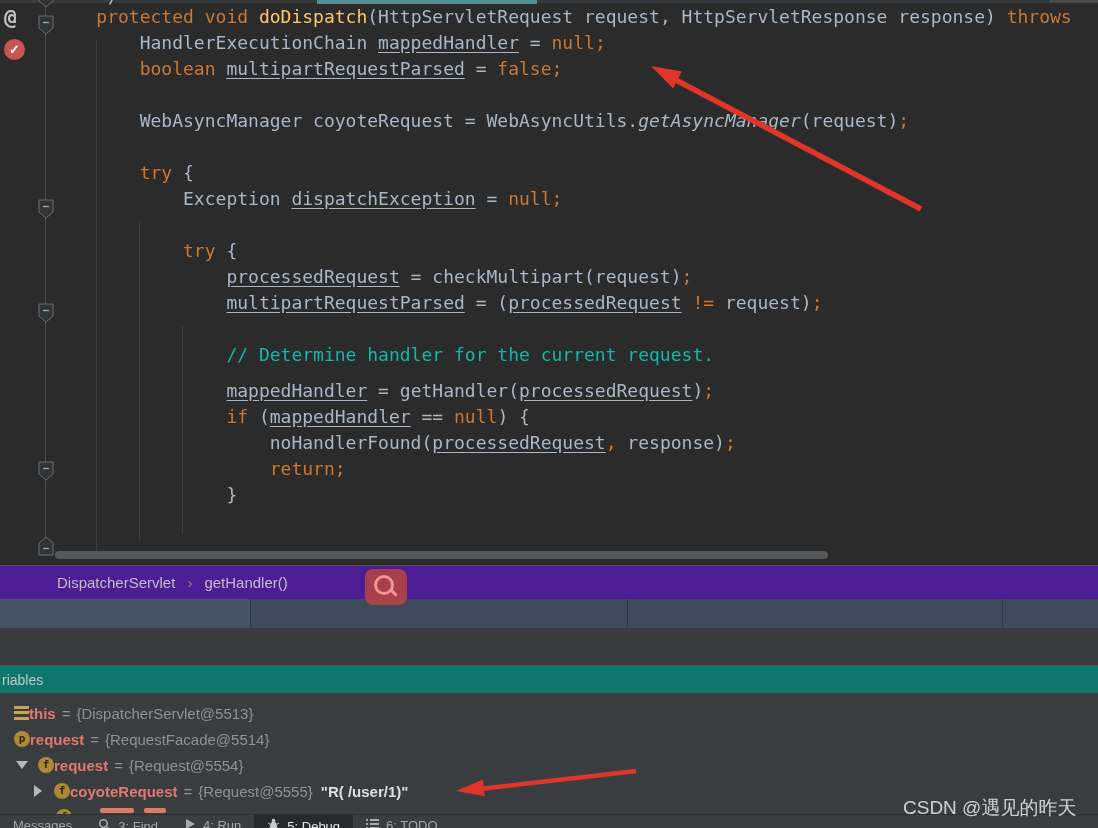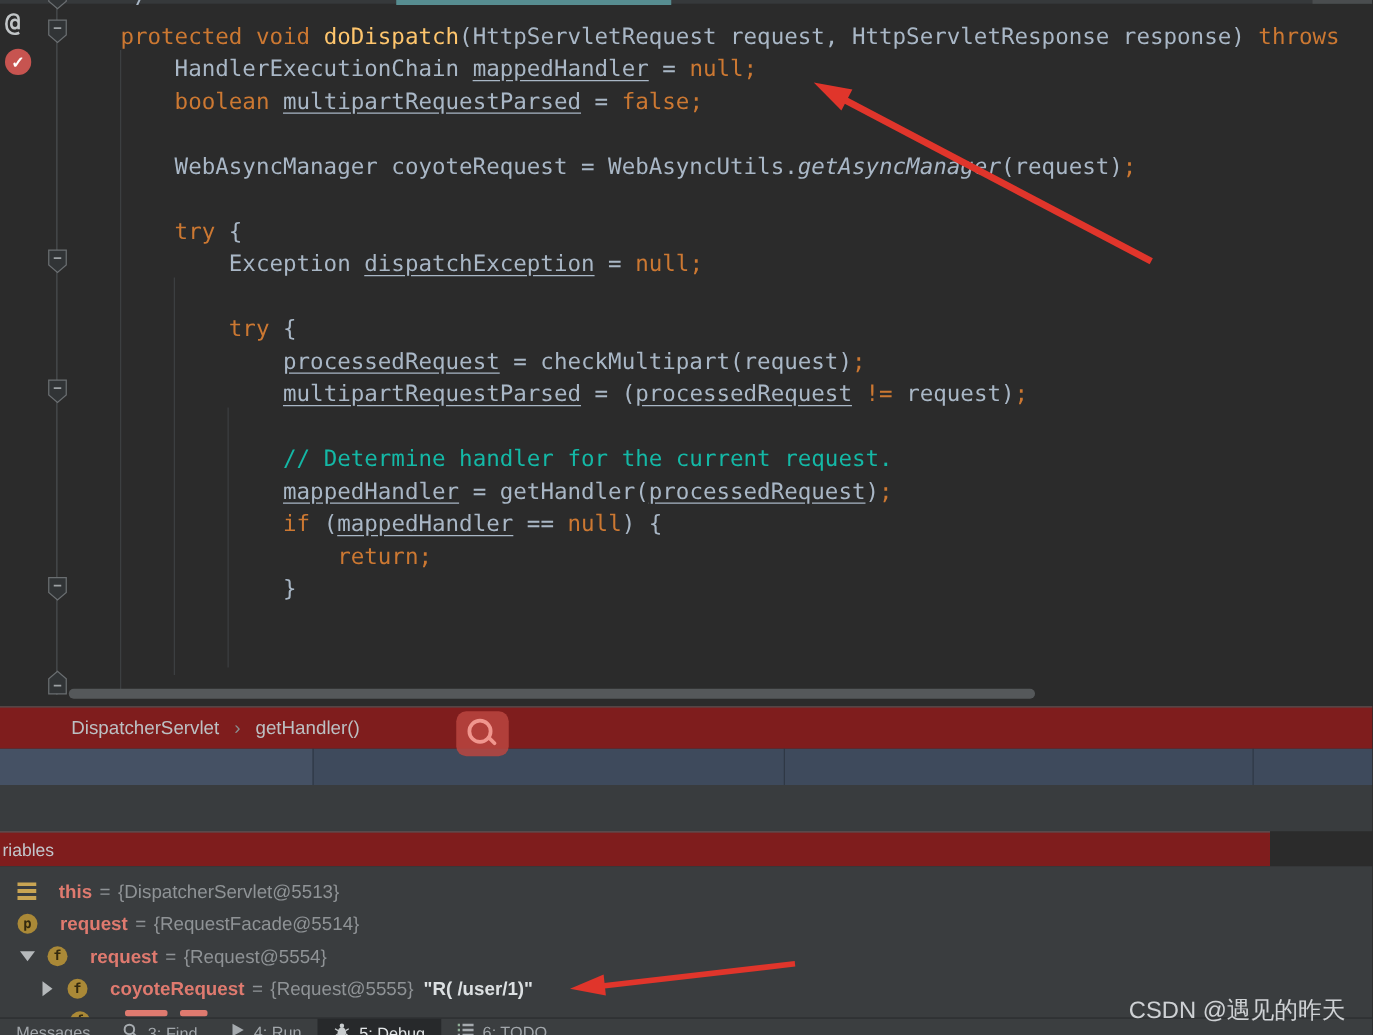--- a/index.html
+++ b/index.html
@@ -11,60 +11,60 @@
   .topstrip{position:absolute;left:0;top:0;width:1098px;height:3px;background:#36393B;}
   .tealseg{position:absolute;left:317px;top:0;width:220px;height:4px;background:#578D91;}
   .cornerseg{position:absolute;left:1050px;top:0;width:48px;height:3px;background:#4A4D4F;}
   .prevline{position:absolute;left:108px;top:-14px;font:18px "DejaVu Sans Mono",monospace;color:#A9B7C6;}
   #gutterline{position:absolute;left:45px;top:0;width:1px;height:556px;background:#4B4F51;}
   .iguide{position:absolute;width:1px;background:#3C3F41;}
   .at-icon{position:absolute;left:4px;top:6px;font:600 21px "DejaVu Sans Mono",monospace;color:#C2C6C8;}
   .bp-icon{position:absolute;left:4px;top:39px;width:21px;height:21px;border-radius:50%;
            background:#C75450;color:#FFFFFF;font:700 13px/21px "Liberation Sans",sans-serif;text-align:center;}
   .fold{position:absolute;left:38px;width:16px;height:20px;}
-  #code{position:absolute;left:33px;top:17px;width:1065px;}
+  #code{position:absolute;left:33px;top:4px;width:1065px;}
   .line{height:26px;line-height:26px;font-family:"DejaVu Sans Mono",monospace;font-size:18px;
         white-space:pre;color:#A9B7C6;}
   .line.exec{background:#2D65B5;color:#D9E2EC;}
   .line.caret{background:#343638;}
   .kw{color:#CC7832;}
   .fn{color:#FFC66D;}
   .cm{color:#14b8a6;}
   .pu{color:#CC7832;}
   .hint{color:#A9C0DE;font-style:italic;}
   .line.exec .hint{color:#B3C6E0;}
   .u{text-decoration:underline;text-underline-offset:3px;}
   .i{font-style:italic;}
   .hsb{position:absolute;left:55px;top:551px;width:773px;height:8px;background:#55585A;border-radius:4px;}
 
   
-  #crumbs{position:absolute;left:0;top:565px;width:1098px;height:34px;background:#7f1d1d;
+  #crumbs{position:absolute;left:0;top:565px;width:1098px;height:34px;background:#4c1d95;
           border-top:1px solid #4E5152;box-sizing:border-box;display:flex;align-items:center;}
   #crumbs .pad{width:57px;}
   .crumb{color:#BCC0C3;font-size:15px;}
   .csep{color:#8A8E90;margin:0 12px;font-size:15px;}
   .searchred{position:absolute;left:365px;top:569px;width:42px;height:36px;border-radius:8px;
              background:rgba(186,69,63,0.85);z-index:5;}
   .searchred::before{content:"";position:absolute;left:9px;top:6px;width:14px;height:14px;
              border:3px solid #F0968E;border-radius:50%;}
   .searchred::after{content:"";position:absolute;left:24px;top:22px;width:9px;height:3px;
              background:#F0968E;transform:rotate(45deg);border-radius:2px;}
 
   
   #blueband{position:absolute;left:0;top:599px;width:1098px;height:29px;background:#3E4A5C;}
   #blueband .seg1{position:absolute;left:0;top:0;width:250px;height:29px;background:rgba(135,150,175,0.10);}
   #blueband .bdiv{position:absolute;top:0;width:1px;height:29px;background:#2F3845;}
   #midgap{position:absolute;left:0;top:628px;width:1098px;height:37px;background:#393C3E;}
-  #varshead{position:absolute;left:0;top:665px;width:1016px;height:28px;background:#7f1d1d;
+  #varshead{position:absolute;left:0;top:665px;width:1098px;height:28px;background:#0f766e;
             border-top:1px solid #54585B;box-sizing:border-box;}
   #varshead span{position:absolute;left:2px;top:6px;font-size:14px;color:#C3C7CC;}
   #varspanel{position:absolute;left:0;top:693px;width:1098px;height:121px;background:#3A3D3F;
              overflow:hidden;padding-top:7px;box-sizing:border-box;}
   .vrow{height:26px;display:flex;align-items:center;font-size:15px;}
-  .vname{color:#DF7A6F;font-weight:700;margin-left:18px;}
+  .vname{color:#DF7A6F;font-weight:700;margin-left:0;}
   .veq{color:#8F9396;margin-left:6px;}
   .vval{color:#8F9396;margin-left:6px;}
   .vstr{color:#DCE0E2;margin-left:8px;font-weight:600;}
   .tri-down{width:0;height:0;border-left:6px solid transparent;border-right:6px solid transparent;
             border-top:8px solid #B5B9BB;margin-right:10px;}
   .tri-right{width:0;height:0;border-top:6px solid transparent;border-bottom:6px solid transparent;
             border-left:8px solid #B5B9BB;margin-right:12px;}
   .cic{width:16px;height:16px;border-radius:50%;background:#AA8937;color:#33290F;
        font:700 11px/16px "DejaVu Sans Mono",monospace;text-align:center;flex:0 0 auto;}
   .this-icon{width:15px;height:14px;flex:0 0 auto;
@@ -133,22 +133,23 @@
       <div class="line" style="padding-left: calc(8ch + 20px);"><span class="">WebAsyncManager coyoteRequest = WebAsyncUtils.</span><span class="i">getAsyncManager</span><span class="">(request)</span><span class="pu">;</span></div>
       <div class="line" style="padding-left: calc(0ch + 20px);"></div>
       <div class="line" style="padding-left: calc(8ch + 20px);"><span class="kw">try</span><span class=""> {</span></div>
       <div class="line" style="padding-left: calc(12ch + 20px);"><span class="">Exception </span><span class="u">dispatchException</span><span class=""> = </span><span class="kw">null</span><span class="pu">;</span></div>
       <div class="line" style="padding-left: calc(0ch + 20px);"></div>
       <div class="line" style="padding-left: calc(12ch + 20px);"><span class="kw">try</span><span class=""> {</span></div>
       <div class="line" style="padding-left: calc(16ch + 20px);"><span class="u">processedRequest</span><span class=""> = checkMultipart(request)</span><span class="pu">;</span></div>
       <div class="line" style="padding-left: calc(16ch + 20px);"><span class="u">multipartRequestParsed</span><span class=""> = (</span><span class="u">processedRequest</span><span class=""> </span><span class="pu">!=</span><span class=""> request)</span><span class="pu">;</span></div>
       <div class="line" style="padding-left: calc(0ch + 20px);"></div>
       <div class="line" style="padding-left: calc(16ch + 20px);"><span class="cm">// Determine handler for the current request.</span></div>
-      <div class="line" style="padding-left: calc(16ch + 20px);"><span class="u">mappedHandler</span><span class=""> = getHandler(</span><span class="u">processedRequest</span><span class="">)</span><span class="pu">;</span></div>
+      <div class="line" style="padding-left: calc(16ch + 20px); margin-top: 10px;"><span class="u">mappedHandler</span><span class=""> = getHandler(</span><span class="u">processedRequest</span><span class="">)</span><span class="pu">;</span></div>
       <div class="line" style="padding-left: calc(16ch + 20px);"><span class="kw">if</span><span class=""> (</span><span class="u">mappedHandler</span><span class=""> == </span><span class="kw">null</span><span class="">) {</span></div>
+      <div class="line" style="padding-left: calc(20ch + 20px);"><span class="">noHandlerFound(</span><span class="u">processedRequest</span><span class="pu">,</span><span class=""> response)</span><span class="pu">;</span></div>
       <div class="line" style="padding-left: calc(20ch + 20px);"><span class="kw">return</span><span class="pu">;</span></div>
       <div class="line" style="padding-left: calc(16ch + 20px);"><span class="">}</span></div>
     </div>
 
   <div class="hsb"></div>
 </div>
 
 <div id="crumbs">
   <div class="pad"></div>
   <span class="crumb">DispatcherServlet</span>

